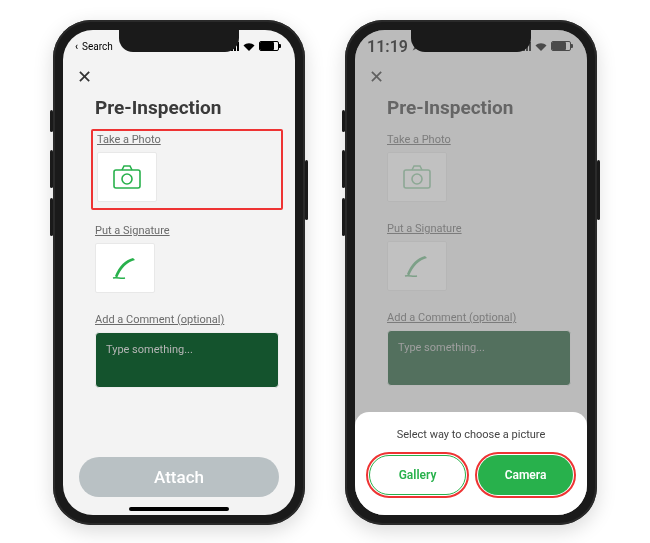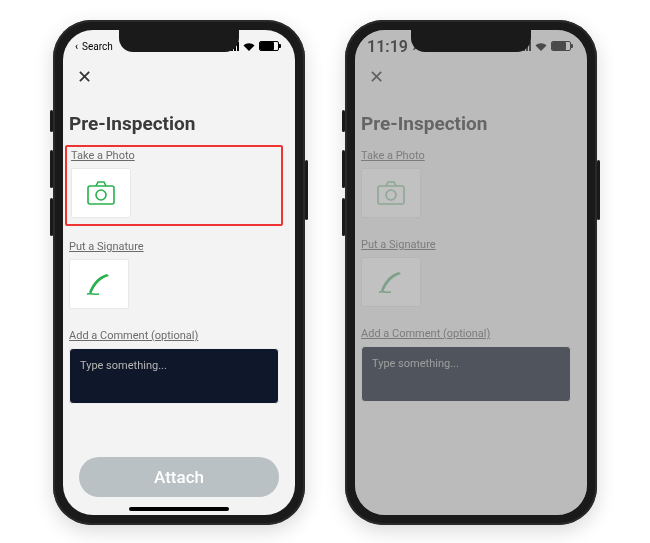--- a/index.html
+++ b/index.html
@@ -65,36 +65,36 @@
   .signal-bars span:nth-child(1){height:3px;} .signal-bars span:nth-child(2){height:5px;}
   .signal-bars span:nth-child(3){height:7px;} .signal-bars span:nth-child(4){height:9px;}
   .wifi { width:12px; height:9px; }
   .battery { width:20px; height:10px; border:1px solid #000; border-radius:2px; position:relative; }
   .battery::after { content:""; position:absolute; right:-3px; top:2px; width:2px; height:4px; background:#000; border-radius:0 1px 1px 0; }
   .battery i { display:block; height:100%; width:80%; background:#000; border-radius:1px; }
 
   .nav-row { height:30px; padding:0 14px; display:flex; align-items:center; }
   .close-x { font-size:18px; color:#333; font-weight:300; line-height:1; }
 
-  .content { flex:1; padding: 4px 16px 0 6px; overflow:hidden;margin-top:16px; }
+  .content { flex:1; padding: 4px 16px 0 32px; overflow:hidden; }
   .title { font-size:19px; font-weight:700; color:#3a3a3a; margin-bottom:14px; }
   .section-label { font-size:11px; color:#6b6b6b; margin-bottom:6px;text-decoration:underline; }
   .tile {
     width:60px; height:50px; background:#fff; border:1px solid #e8e8e8;
     border-radius:2px;
     display:flex; align-items:center; justify-content:center;
     margin-bottom:20px;
   }
   .tile svg { width:28px; height:24px; }
   .highlight-wrap { border:2px solid #e33; padding:2px 2px 4px 2px; margin:-4px -4px 14px -4px; border-radius:2px; }
   .highlight-wrap .section-label { margin-left:2px; }
   .highlight-wrap .tile { margin-bottom:2px; margin-left:2px; }
 
   .comment-box {
-    width:100%; background:#0f172a; border:1px solid #eee; border-radius:4px;
+    width:100%; background:#14532d; border:1px solid #eee; border-radius:4px;
     padding:10px 10px; font-size:11px; color:#b6b6b6; height:56px;
   }
 
   .attach-wrap { padding: 10px 16px 18px 16px; }
   .attach-btn {
     width:100%; height:40px; border-radius:22px; background:#b9c1c4;
     color:#fff; font-size:17px; font-weight:500; display:flex;
     align-items:center; justify-content:center;
   }
 
@@ -251,15 +251,27 @@
       </div>
 
       <div class="section-label">Add a Comment (optional)</div>
       <div class="comment-box">
         <span>Type something...</span>
       </div>
     </div>
 
     <div class="dim"></div>
 
+    <div class="sheet">
+      <div class="sheet-title">Select way to choose a picture</div>
+      <div class="sheet-btns">
+        <div class="opt-btn opt-gallery">
+          <span>Gallery</span>
+        </div>
+        <div class="opt-btn opt-camera">
+          <span>Camera</span>
+        </div>
+      </div>
+
+    </div>
 
   </div>
 </div>
 
 </body></html>

